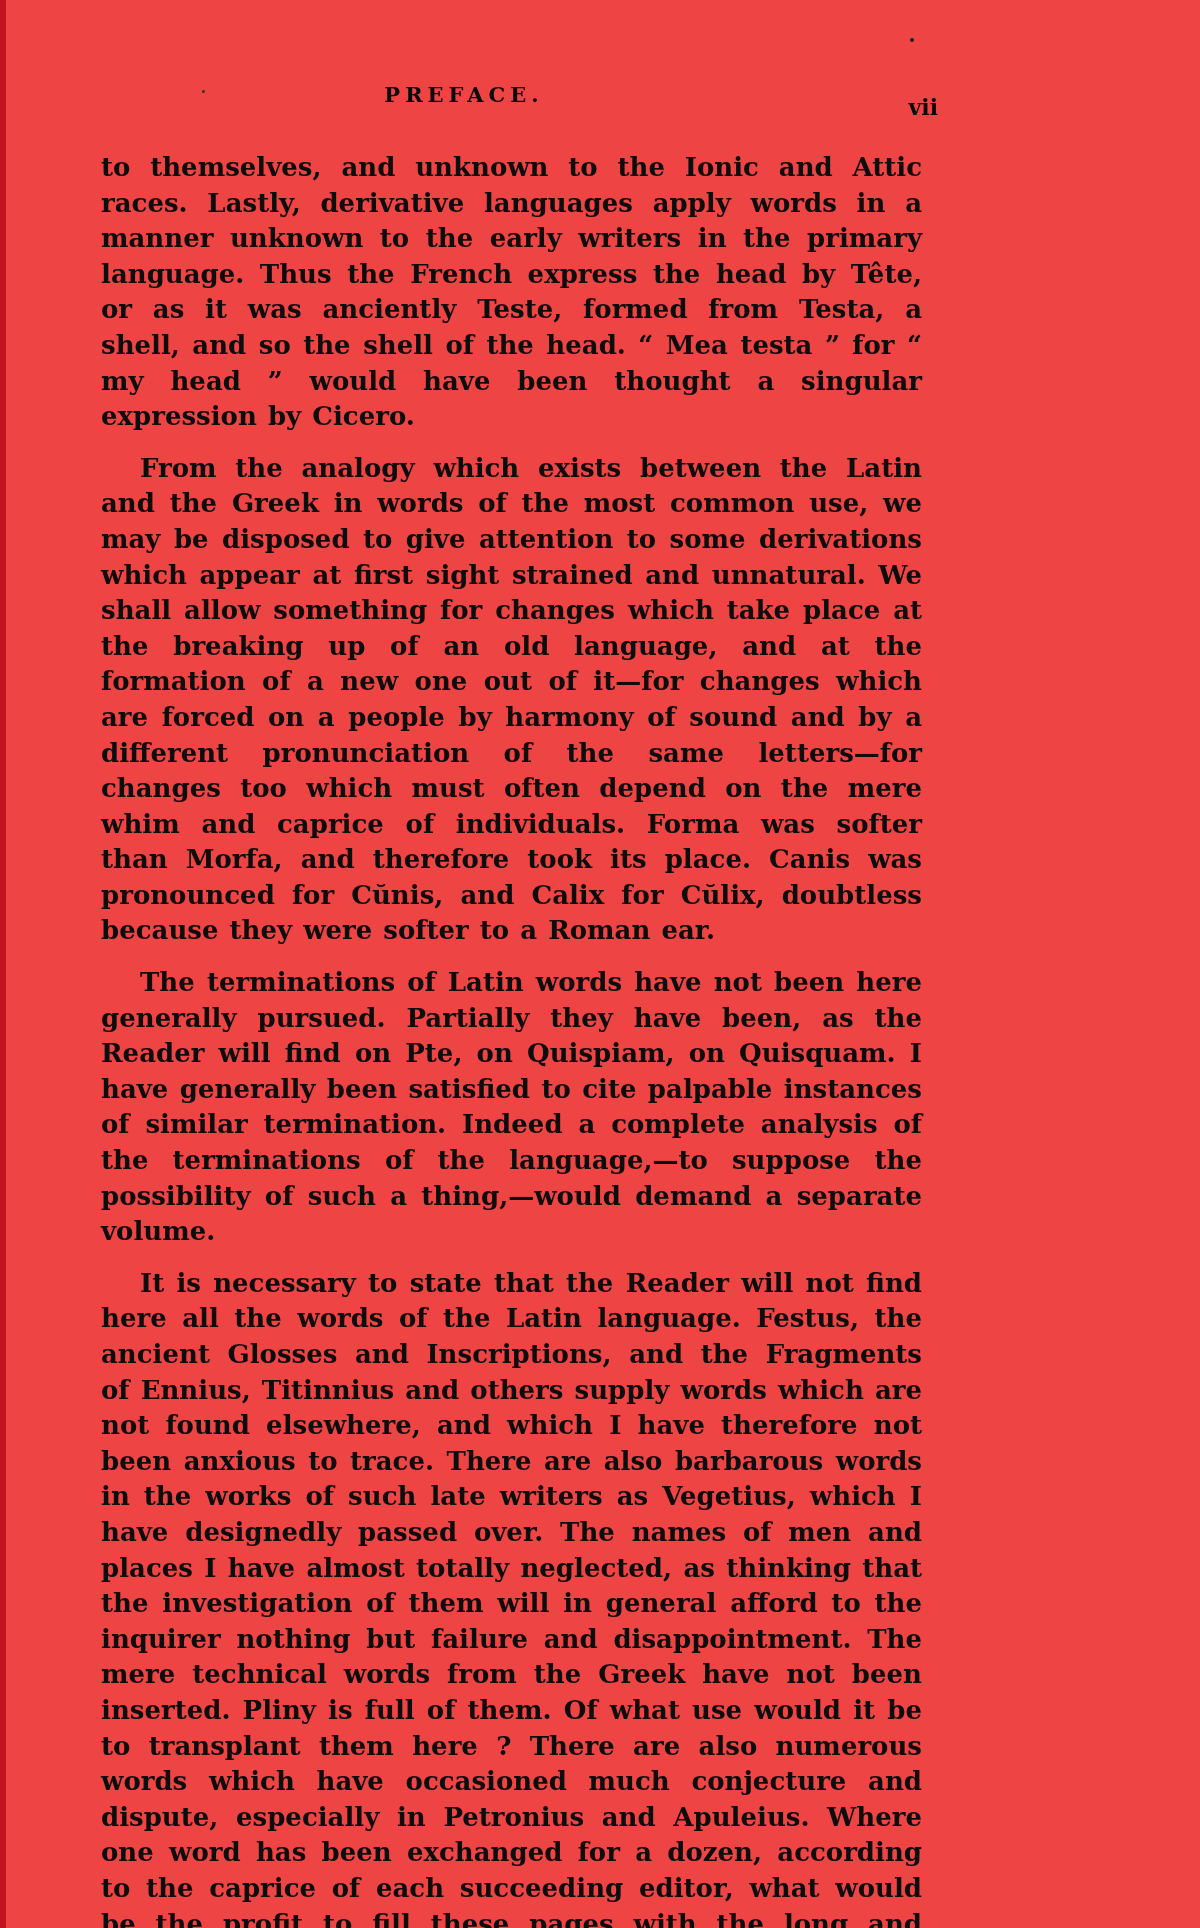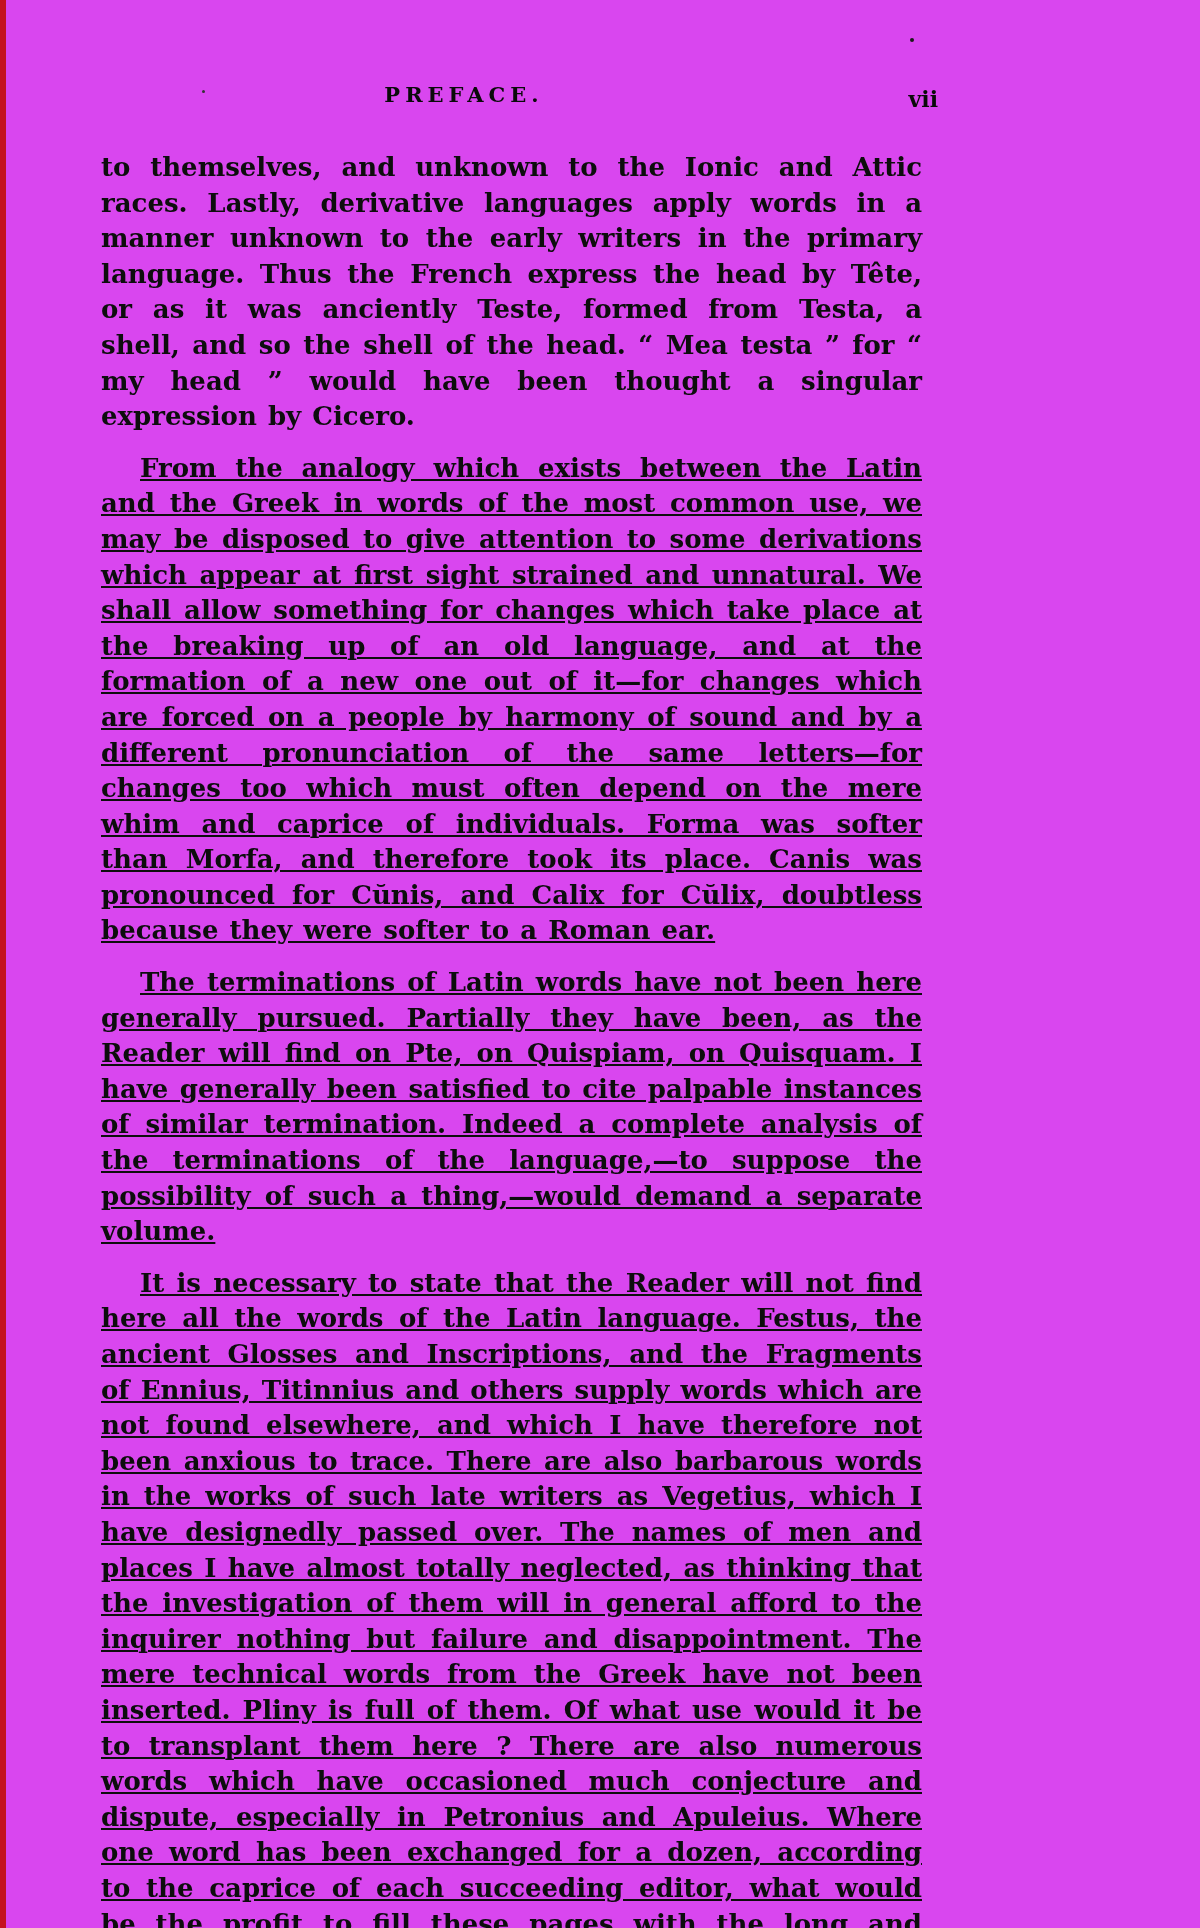--- a/index.html
+++ b/index.html
@@ -4,21 +4,21 @@
 <style>
   html, body {
     margin: 0;
     padding: 0;
     background: #ffffff;
   }
   .page {
     position: relative;
     width: 1200px;
     height: 1928px;
-    background: #d946ef;
+    background: #ef4444;
     overflow: hidden;
     font-family: "DejaVu Serif", "Liberation Serif", serif;
     color: #0d0d0d;
   }
   .edge-stripe {
     position: absolute;
     left: 0;
     top: 0;
     width: 6px;
     height: 100%;
@@ -37,21 +37,21 @@
     right: 95px;
     text-align: center;
     font-size: 21px;
     font-weight: 700;
     letter-spacing: 5px;
     color: #0a0a0a;
   }
   .page-number {
     position: absolute;
     right: 0;
-    top: 4px;
+    top: 12px;
     font-size: 22px;
     font-weight: 700;
     color: #0a0a0a;
   }
   .body-text {
     position: absolute;
     top: 134px;
     left: 85px;
     width: 853px;
     font-size: 26px;
@@ -59,21 +59,20 @@
     line-height: 35.6px;
     text-align: justify;
     word-spacing: 2px;
   }
   .body-text p {
     margin: 16px;
     padding: 0;
   }
   .body-text p.indented {
     text-indent: 1.5em;
-    text-decoration: underline;
   }
   .speck {
     position: absolute;
     background: #1a1a1a;
     border-radius: 50%;
   }
   .speck-a { left: 910px; top: 38px;  width: 4px; height: 4px; }
   .speck-b { left: 202px; top: 90px;  width: 3px; height: 3px; background:#333; }
   .speck-c { left: 917px; top: 1851px; width: 3px; height: 3px; background:#555; }
 </style>

